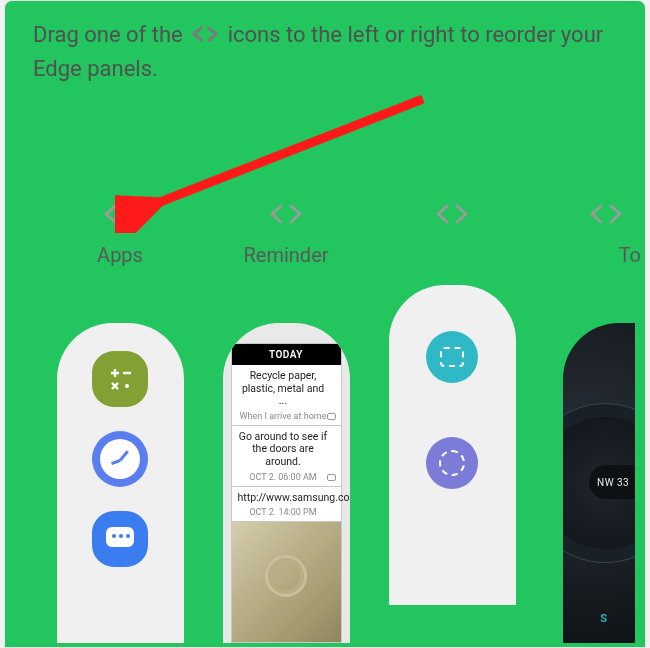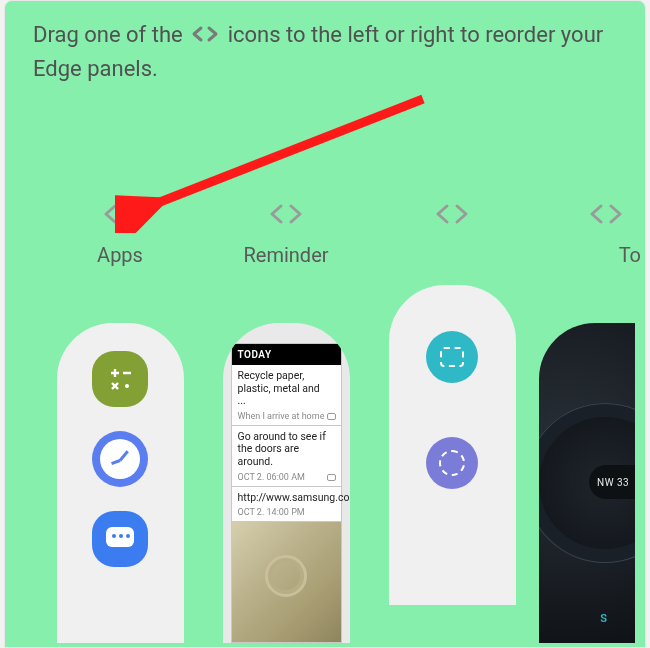--- a/index.html
+++ b/index.html
@@ -5,21 +5,21 @@
   * { box-sizing: border-box; margin: 0; padding: 0; }
   html, body { width: 650px; height: 648px; overflow: hidden; }
   body {
     font-family: -apple-system, "Segoe UI", Roboto, Arial, sans-serif;
     background: #f2f2f2;
     position: relative;
   }
   .card {
     position: absolute;
     left: 4px; top: 0; right: 4px; bottom: 0;
-    background: #86efac;
+    background: #22c55e;
     border: 1px solid #e8e8e8;
     border-radius: 8px 8px 0 0;
     overflow: hidden;
   }
   .instructions {
     padding: 18px 28px 0 28px;
     font-size: 22px;
     line-height: 1.45;
     color: #515151;
     font-weight: 400;
@@ -28,20 +28,21 @@
     display: inline-block;
     vertical-align: -2px;
     margin: 0 2px;
   }
   .panels {
     position: absolute;
     left: 0; right: 0; top: 180px; bottom: 0;
     display: flex;
     flex-direction: row;
     padding-left: 32px;
+    text-align: center;
   }
   .panel {
     width: 166px;
     flex: 0 0 166px;
     display: flex;
     flex-direction: column;
     align-items: center;
   }
   .panel.last { width: 100px; flex: 0 0 100px; }
   .drag-handle {
@@ -62,21 +63,21 @@
     height: 320px;
     background: #f0f0f0;
     border-radius: 56px 56px 0 0;
     position: relative;
     overflow: hidden;
     display: flex;
     flex-direction: column;
     align-items: center;
     padding-top: 28px;
   }
-  .panel.last .preview { width: 96px; border-radius: 56px 0 0 0; }
+  .panel.last .preview { width: 72px; border-radius: 56px 0 0 0; }
   
   .app-icon {
     width: 56px; height: 56px;
     border-radius: 22px;
     margin-bottom: 24px;
     display: flex; align-items: center; justify-content: center;
   }
   .app-calc { background: #83a034; }
   .app-clock { background: #5a7df0; border-radius: 50%; }
   .app-clock-inner {

